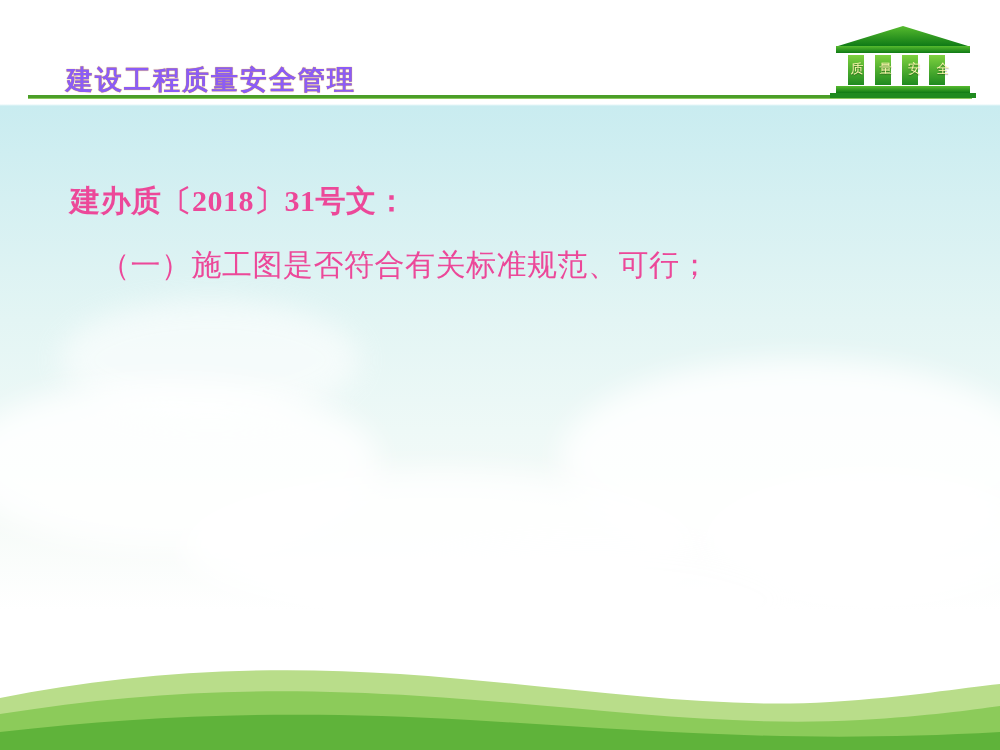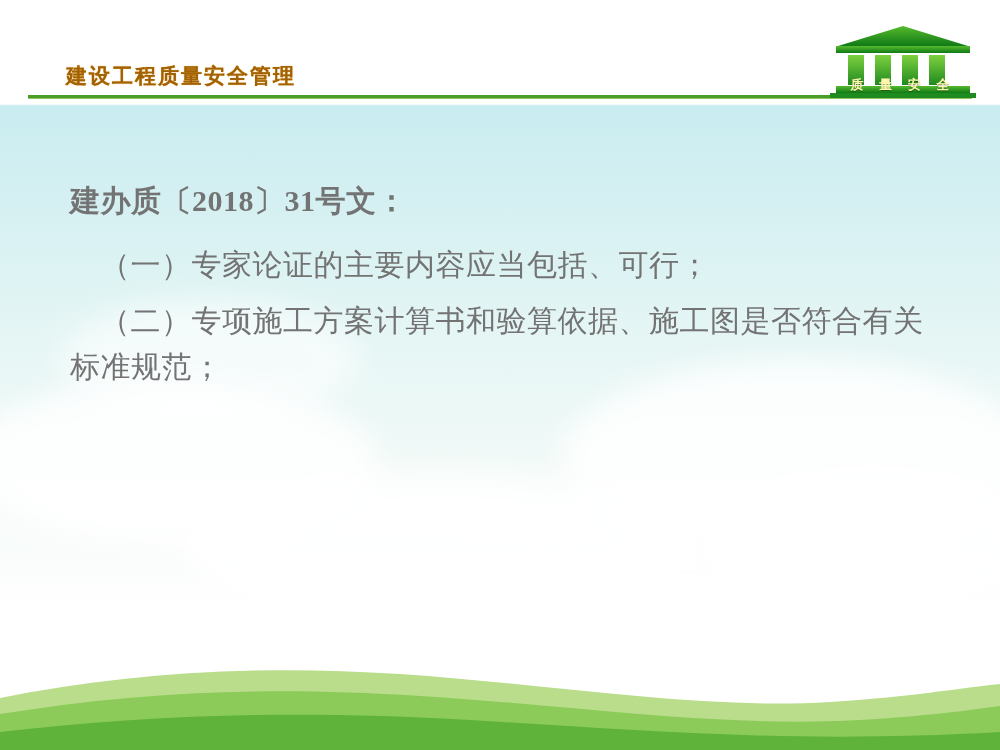--- a/index.html
+++ b/index.html
@@ -81,59 +81,59 @@
     width:100%;
     height:1px;
     background:#8cc85f;
   }
   .header-title {
     position: absolute;
     left: 66px;
     top: 62px;
     font-family: "Liberation Sans", sans-serif;
     font-weight: bold;
-    font-size: 21px;
+    font-size: 27px;
     letter-spacing: 2px;
-    color: #a16207;
+    color: #8b5cf6;
     text-shadow: 0 0 1px #d98e00;
     white-space: nowrap;
   }
   
   .logo {
     position: absolute;
     right: 22px;
     top: 26px;
     width: 150px;
     height: 72px;
   }
   .logo-text {
     position: absolute;
     left: 0;
-    top: 50px;
+    top: 34px;
     width: 150px;
     text-align: center;
     font-family: "Liberation Sans", sans-serif;
     font-size: 13px;
-    font-weight: bold;
+    font-weight: normal;
     color: #fff7b0;
     letter-spacing: 6px;
     text-shadow: 0 1px 1px rgba(0,0,0,.35);
     pointer-events: none;
   }
 
   
   .content {
     position: absolute;
     left: 70px;
     top: 178px;
     width: 860px;
   }
   .line {
     font-family: "Liberation Serif", serif;
-    color: #737373;
+    color: #ec4899;
     font-size: 30px;
     line-height: 46px;
     letter-spacing: 0.5px;
   }
   .heading {
     font-weight: bold;
     font-size: 30px;
     margin-bottom: 10px;
   }
   .para {
@@ -194,19 +194,18 @@
         <rect x="8" y="60" width="134" height="7" fill="url(#gbar)"></rect>
         <rect x="2" y="67" width="146" height="5" fill="#1f8a1f"></rect>
       </svg>
       <div class="logo-text">质 量 安 全</div>
     </div>
   </div>
 
   <div class="content">
     <div class="line heading">建办质〔2018〕31号文：</div>
     <div class="spacer-sm"></div>
-    <div class="line para indent">（一）专家论证的主要内容应当包括、可行；</div>
+    <div class="line para indent">（一）施工图是否符合有关标准规范、可行；</div>
     <div class="spacer-sm"></div>
-    <div class="line para indent">（二）专项施工方案计算书和验算依据、施工图是否符合有关标准规范；</div>
     <div class="spacer-sm"></div>
   </div>
 
 </div>
 
 </body></html>

